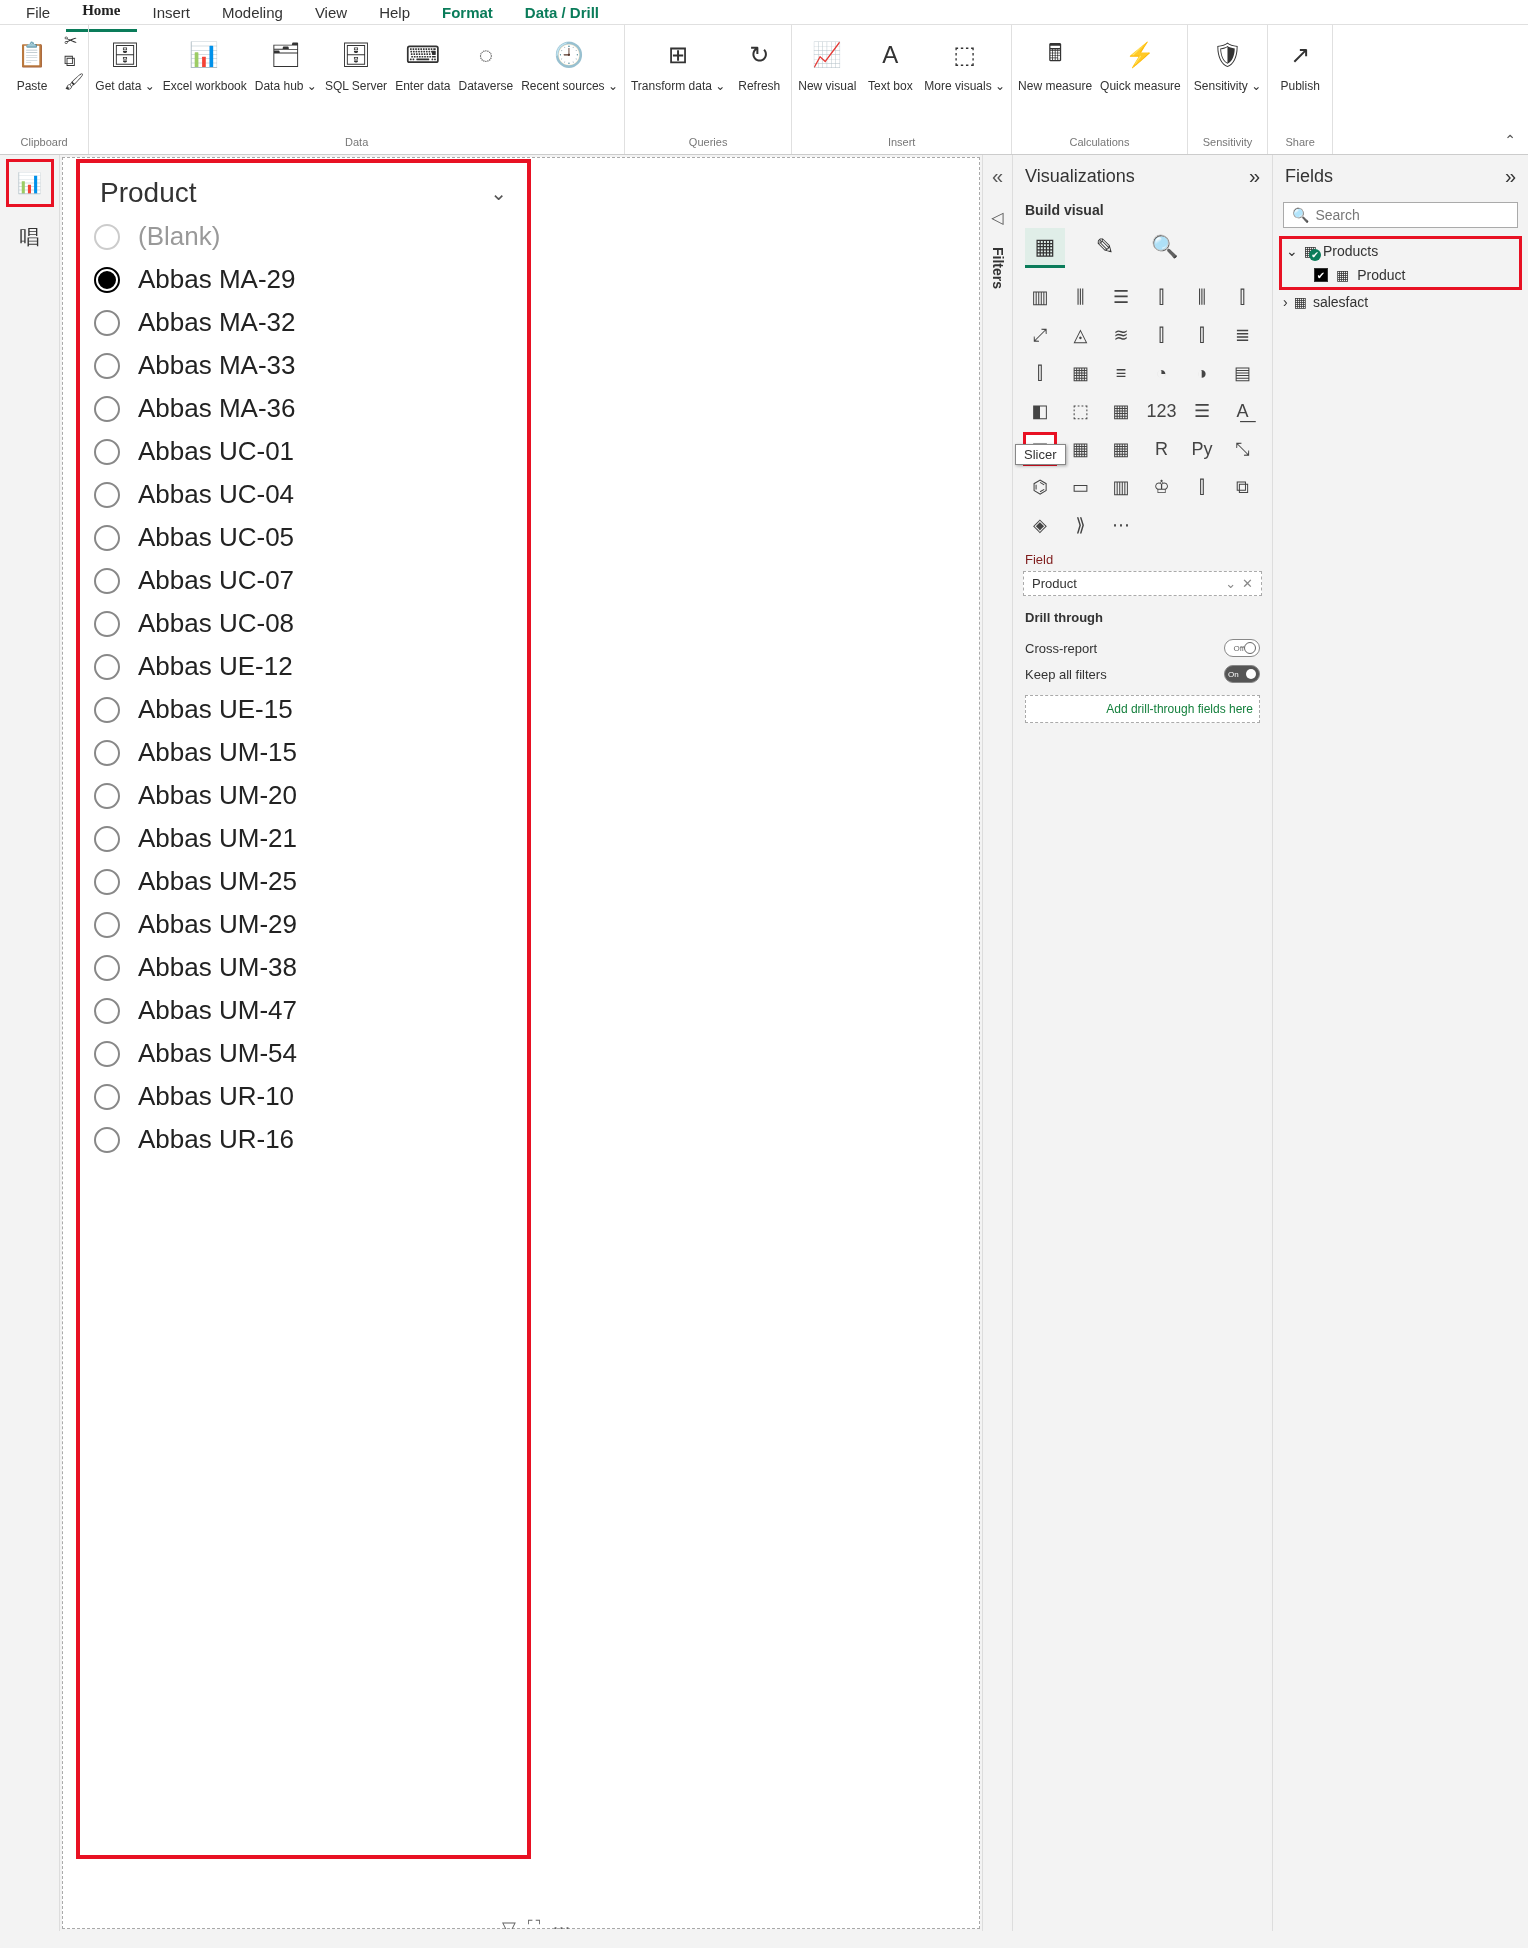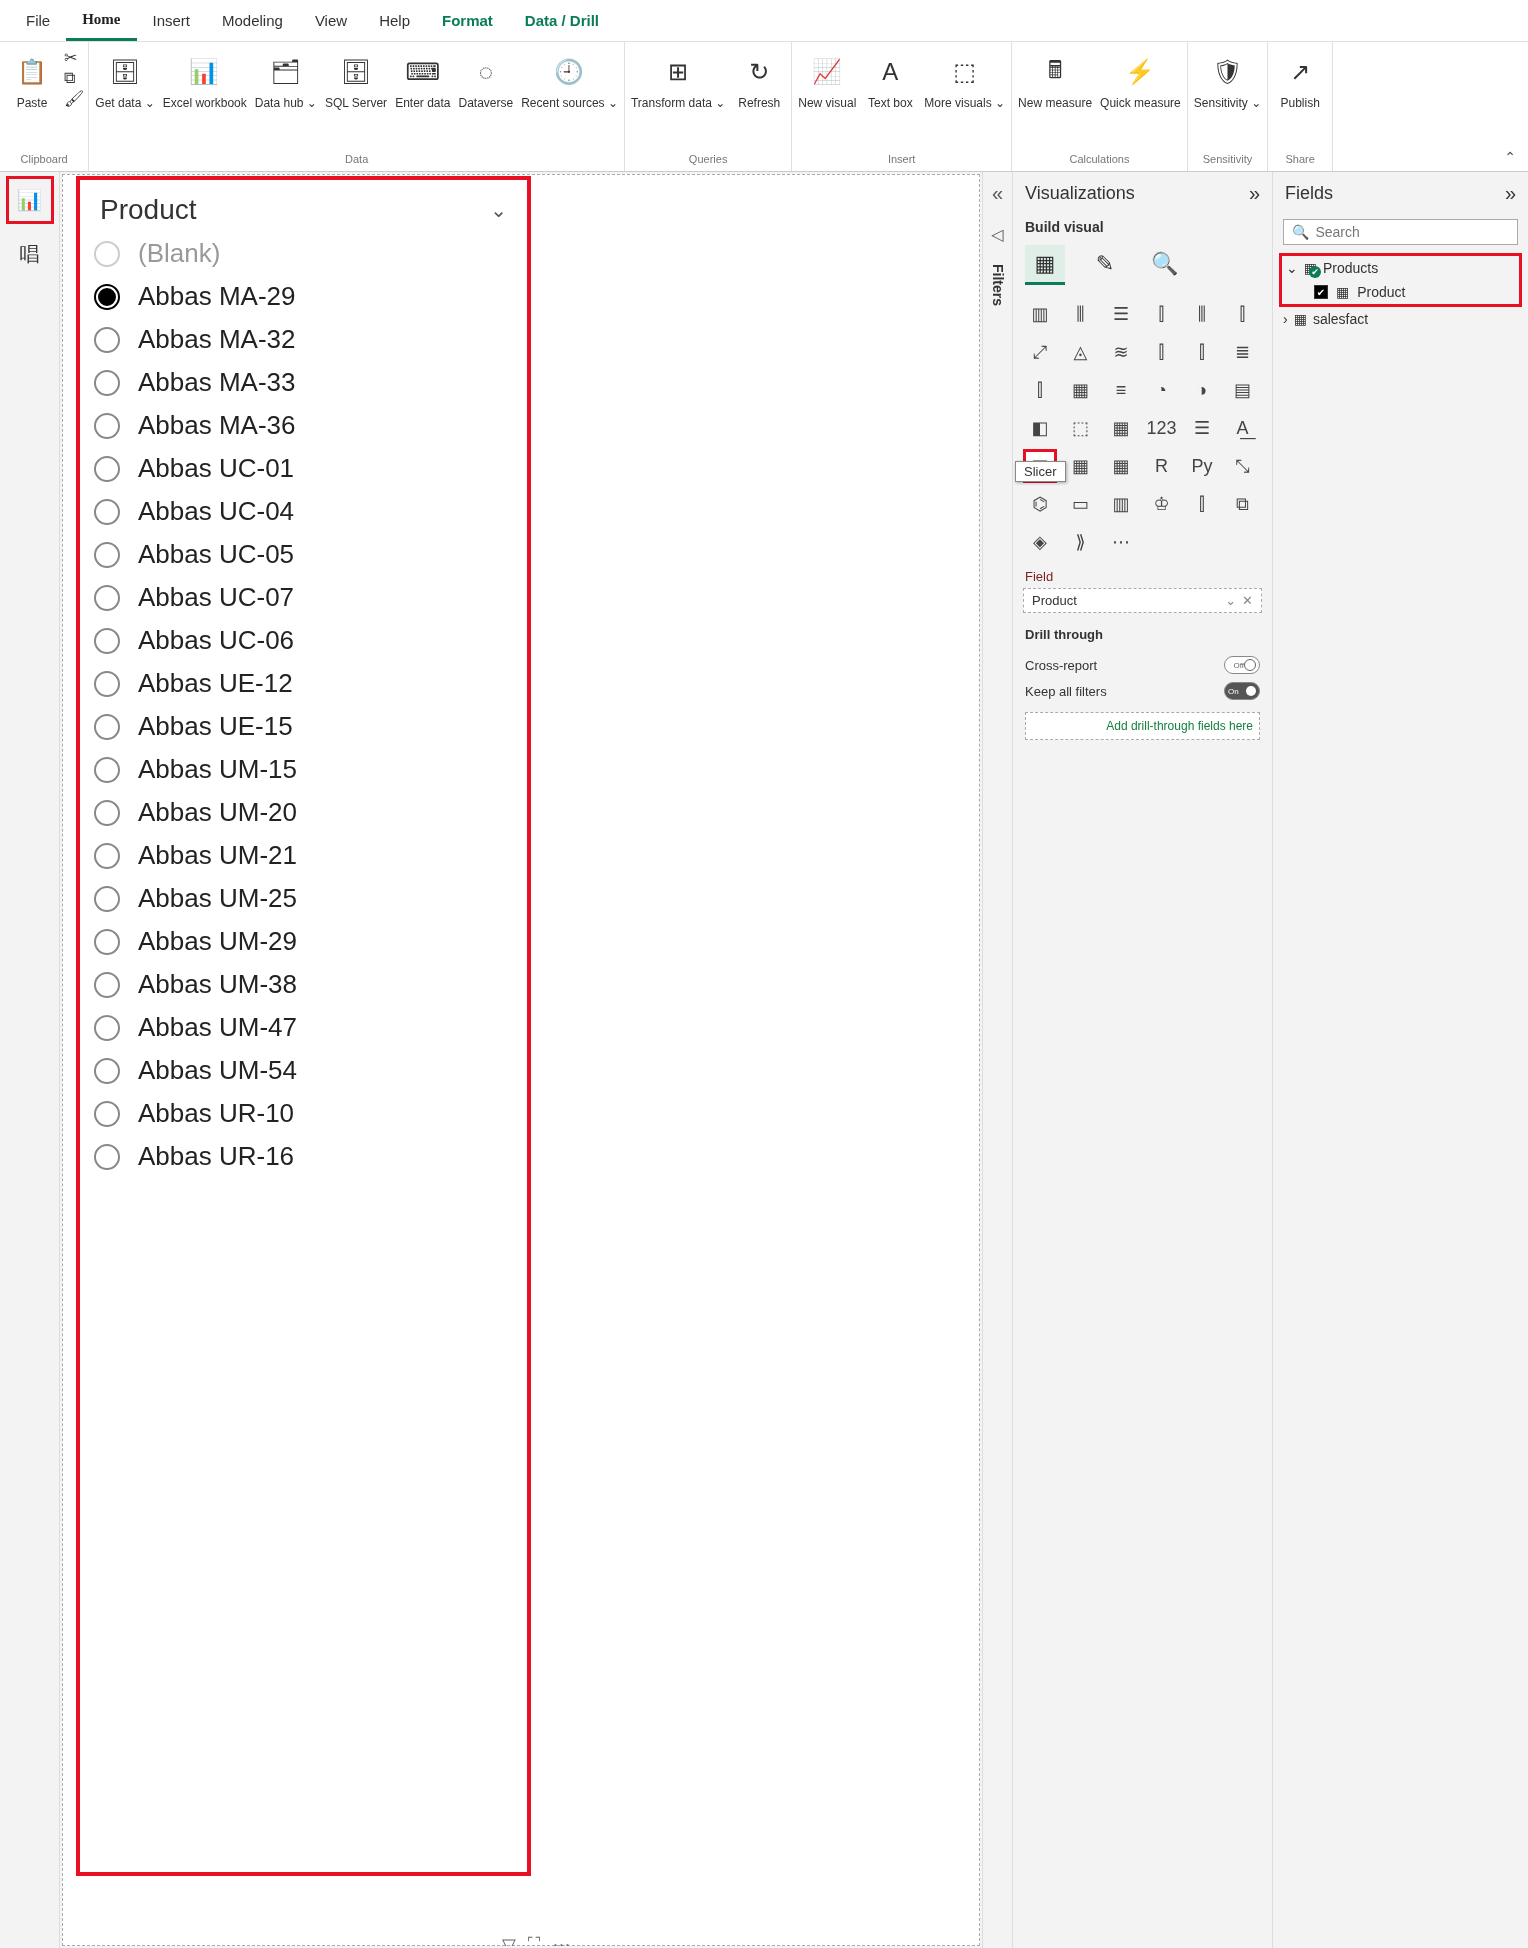--- a/index.html
+++ b/index.html
@@ -1,19 +1,19 @@
 <!DOCTYPE html>
 <html><head>
 <meta charset="utf-8">
 <style>
 * { box-sizing: border-box; margin: 0; padding: 0; font-family: "Segoe UI", sans-serif; }
 body { background: #f3f3f3; font-size: 13px; color: #333; overflow: hidden; width: 1528px; height: 1948px; }
 
 
-.menu-tabs { display: flex; background: #fff; border-bottom: 1px solid #e0e0e0; height: 42px; align-items: center; padding: 0 10px; }
+.menu-tabs { display: flex; background: #fff; border-bottom: 1px solid #e0e0e0; height: 25px; align-items: center; padding: 0 10px; }
 .menu-tab { padding: 10px 16px; cursor: pointer; font-size: 15px; color: #333; }
 .menu-tab.active { border-bottom: 3px solid #0a7c5a; color: #222; font-weight: 600; font-family: Liberation Serif, serif; }
 .menu-tab.context { color: #0a7c5a; font-weight: 600; }
 
 
 .ribbon { display: flex; background: #fff; border-bottom: 1px solid #ccc; height: 130px; }
 .ribbon-group { display: flex; flex-direction: column; justify-content: flex-end; border-right: 1px solid #e0e0e0; padding: 4px 2px 2px 2px; }
 .ribbon-group-buttons { display: flex; flex: 1; align-items: flex-start; }
 .ribbon-group-label { font-size: 11px; color: #777; text-align: center; padding: 4px 0; }
 .ribbon-btn { display: flex; flex-direction: column; align-items: center; padding: 2px 4px; min-width: 60px; cursor: pointer; }
@@ -278,21 +278,21 @@
           <div class="slicer-item">
             <div class="radio"></div>
             <div class="label">Abbas UC-05</div>
           </div>
           <div class="slicer-item">
             <div class="radio"></div>
             <div class="label">Abbas UC-07</div>
           </div>
           <div class="slicer-item">
             <div class="radio"></div>
-            <div class="label">Abbas UC-06</div>
+            <div class="label">Abbas UC-08</div>
           </div>
           <div class="slicer-item">
             <div class="radio"></div>
             <div class="label">Abbas UE-12</div>
           </div>
           <div class="slicer-item">
             <div class="radio"></div>
             <div class="label">Abbas UE-15</div>
           </div>
           <div class="slicer-item">

